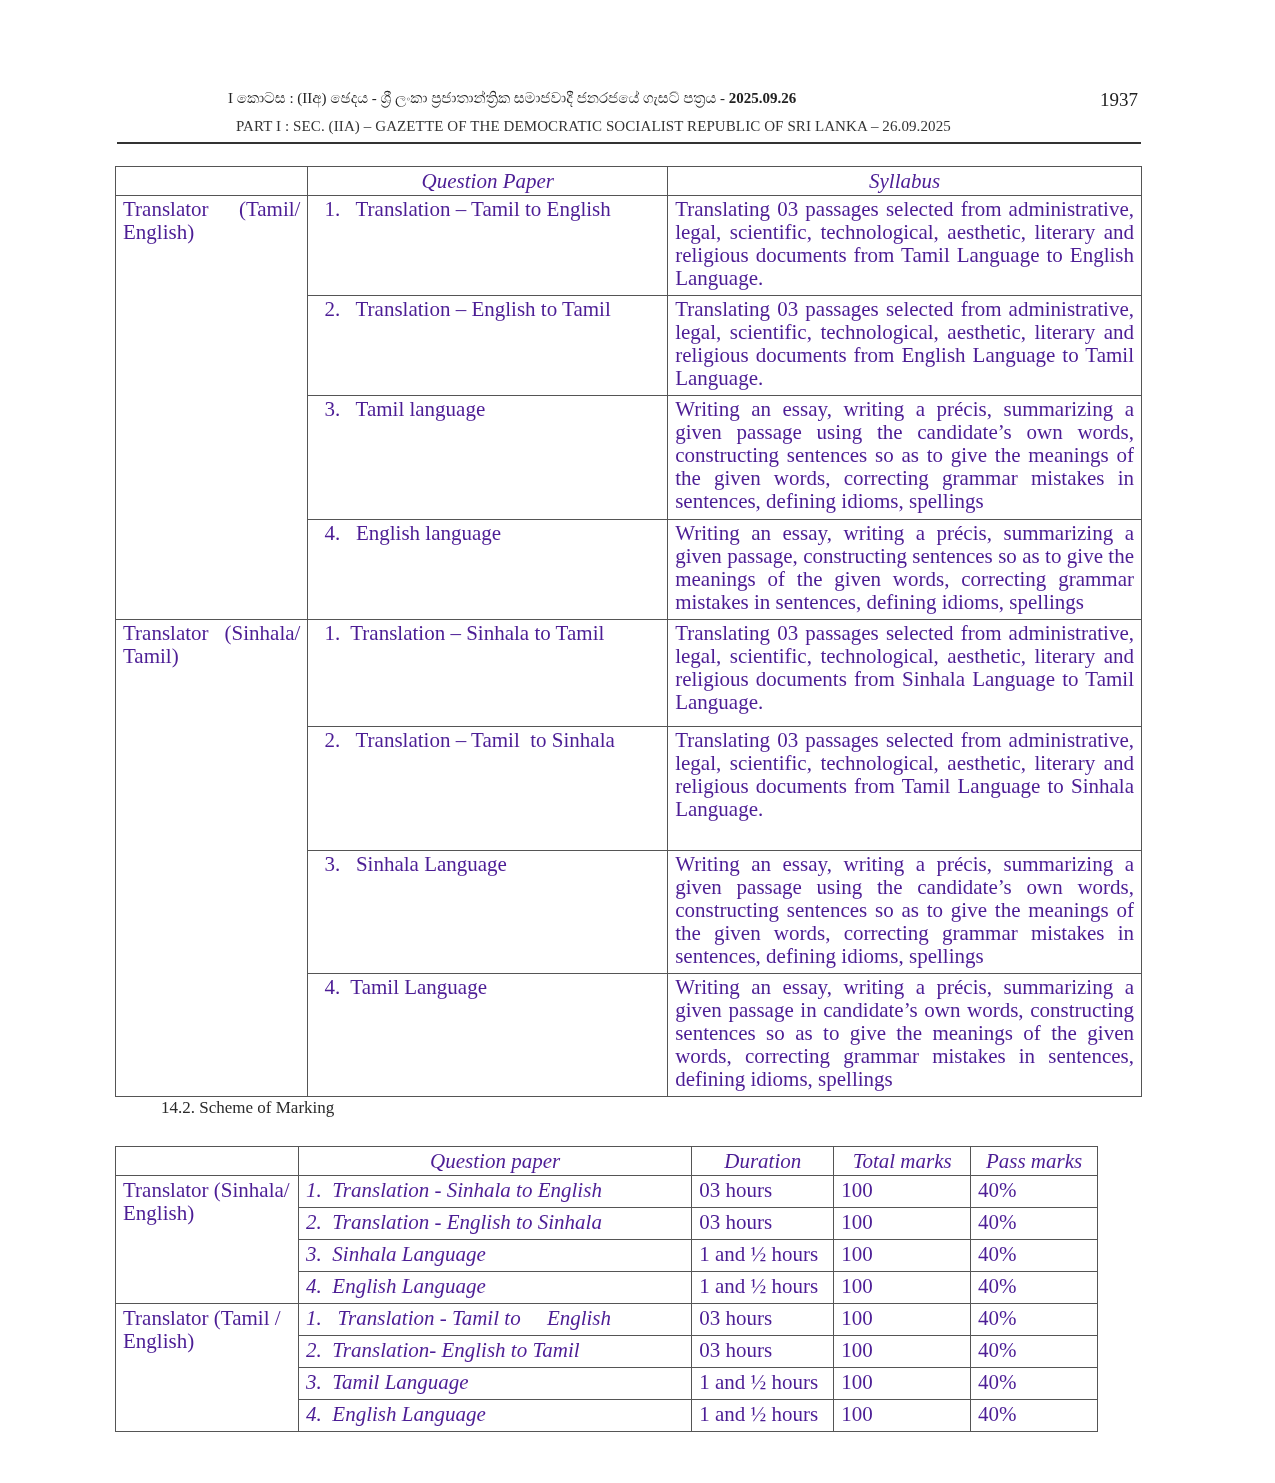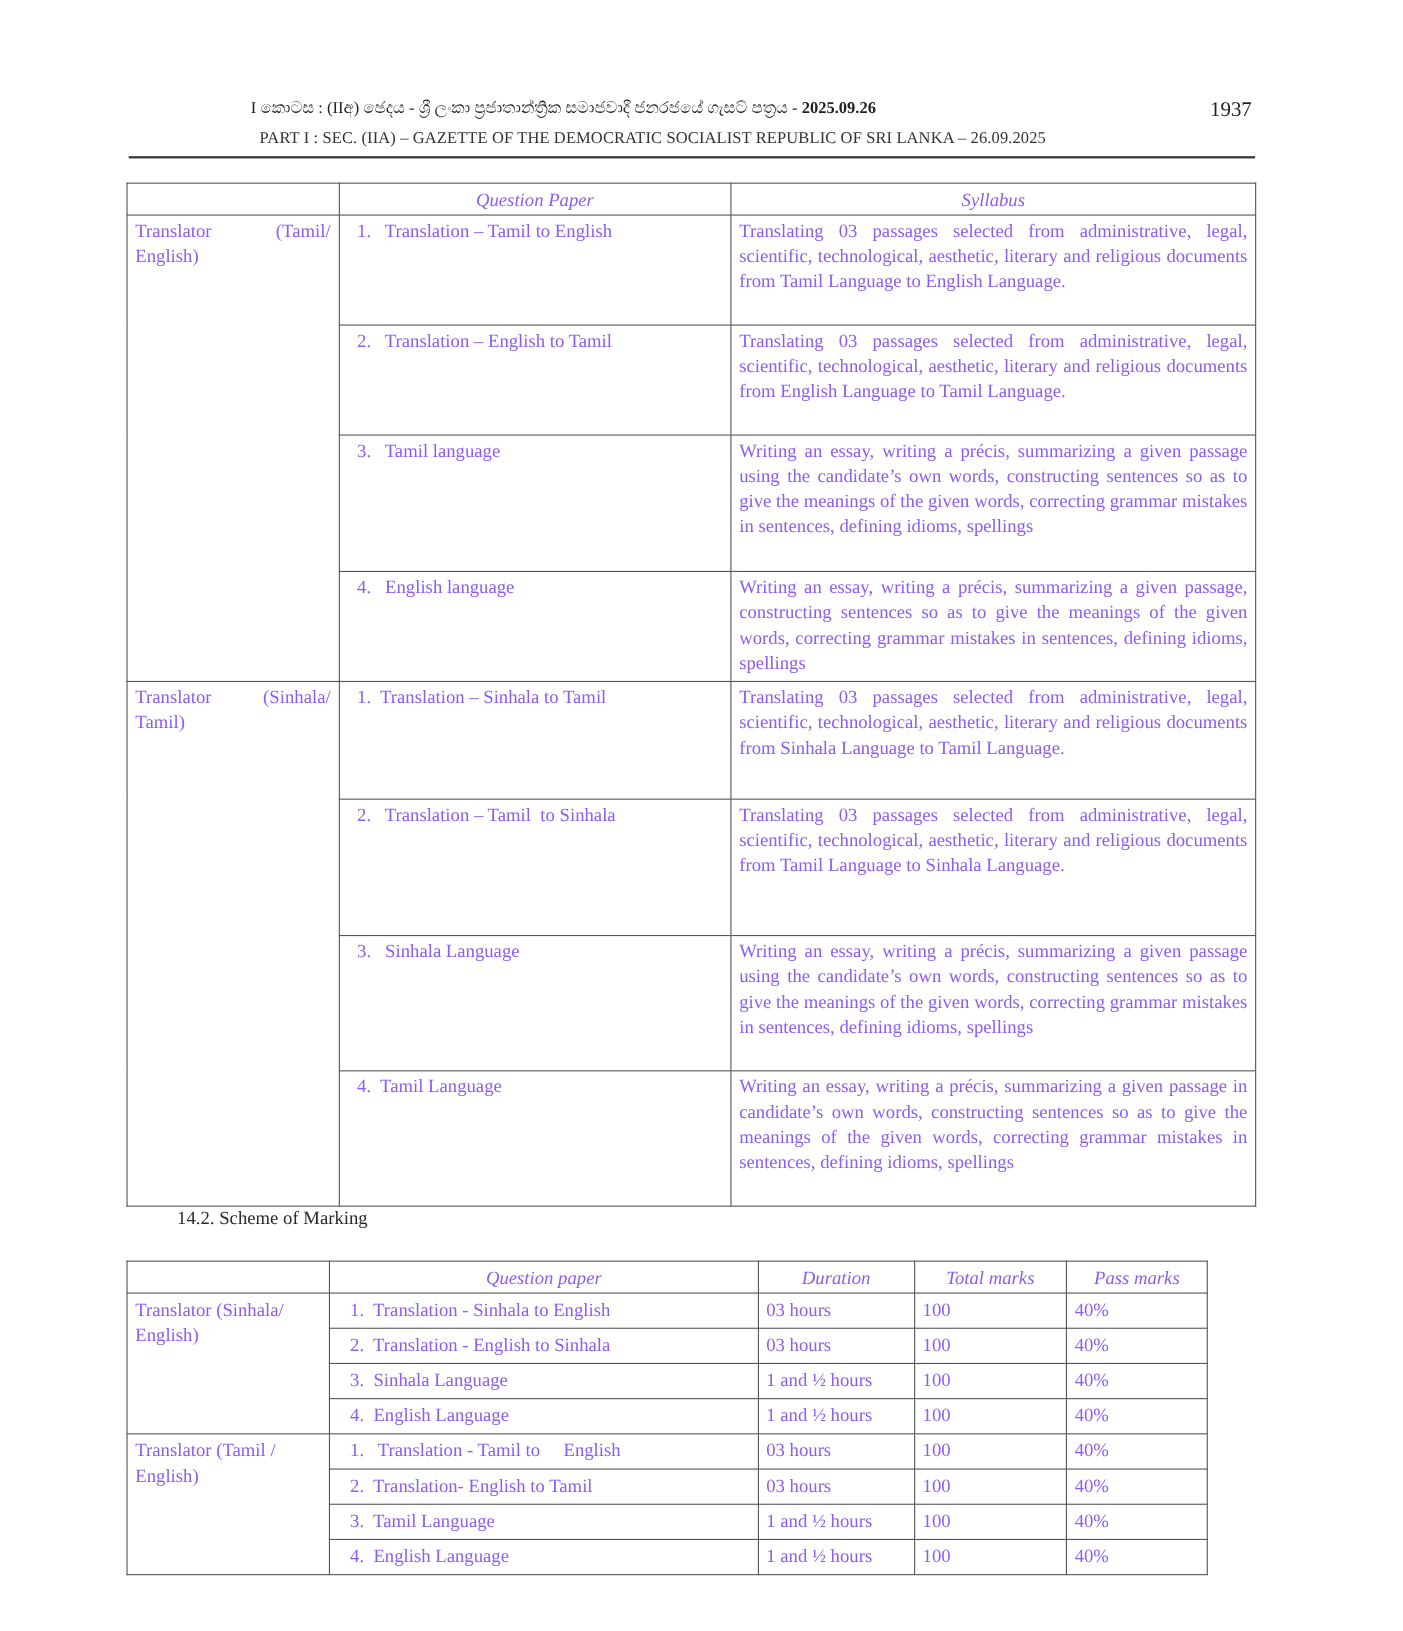--- a/index.html
+++ b/index.html
@@ -19,21 +19,21 @@
   .header-line2 {
     position: absolute; left: 236px; top: 118px;
     font-size: 15px; white-space: nowrap; color: #333; letter-spacing: 0.1px;
   }
   .header-rule {
     position: absolute; left: 117px; top: 142px; width: 1024px; height: 2px; background: #333;
   }
   table {
     position: absolute; border-collapse: collapse;
     font-family: "Liberation Serif", "DejaVu Serif", serif;
-    font-size: 17px; line-height: 23px; color: #8b5cf6;
+    font-size: 21px; line-height: 23px; color: #4c1d95;
   }
   td, th {
     border: 1.5px solid #555; vertical-align: top;
     padding: 2px 7px 0 7px; font-weight: normal;
   }
   th { font-style: italic; text-align: center; padding: 3px 7px 2px 7px; }
   .t1 { left: 115px; top: 166px; width: 1027px; }
   .t1 .c1 { width: 186px; }
   .t1 .c2 { width: 349px; }
   .t1 .c3 { width: 490px; }
@@ -42,21 +42,21 @@
   .section-title {
     position: absolute; left: 161px; top: 1098px; font-size: 17px; color: #2a2a2a;
   }
   .t2 { left: 115px; top: 1146px; width: 983px; }
   .t2 td { padding: 3px 7px 3px 7px; height: 25px; }
   .t2 .c1 { width: 186px; }
   .t2 .c2 { width: 394px; }
   .t2 .c3 { width: 138px; }
   .t2 .c4 { width: 137px; margin-left: 16px; }
   .t2 .c5 { width: 125px; }
-  .t2 td.qp2 { white-space: pre; padding-left: 18px; }
+  .t2 td.qp2 { white-space: pre; padding-left: 7px; font-style: italic; }
 </style>
 </head>
 <body>
 
 <div class="header-line1"><span>I කොටස : (IIඅ) ඡෙදය - ශ්‍රී ලංකා ප්‍රජාතාන්ත්‍රික සමාජවාදී ජනරජයේ ගැසට් පත්‍රය - </span><b>2025.09.26</b></div>
 <div class="page-num">1937</div>
 <div class="header-line2">PART I : SEC. (IIA) – GAZETTE OF THE DEMOCRATIC SOCIALIST REPUBLIC OF SRI LANKA – 26.09.2025</div>
 <div class="header-rule"></div>
 
 <table class="t1">

